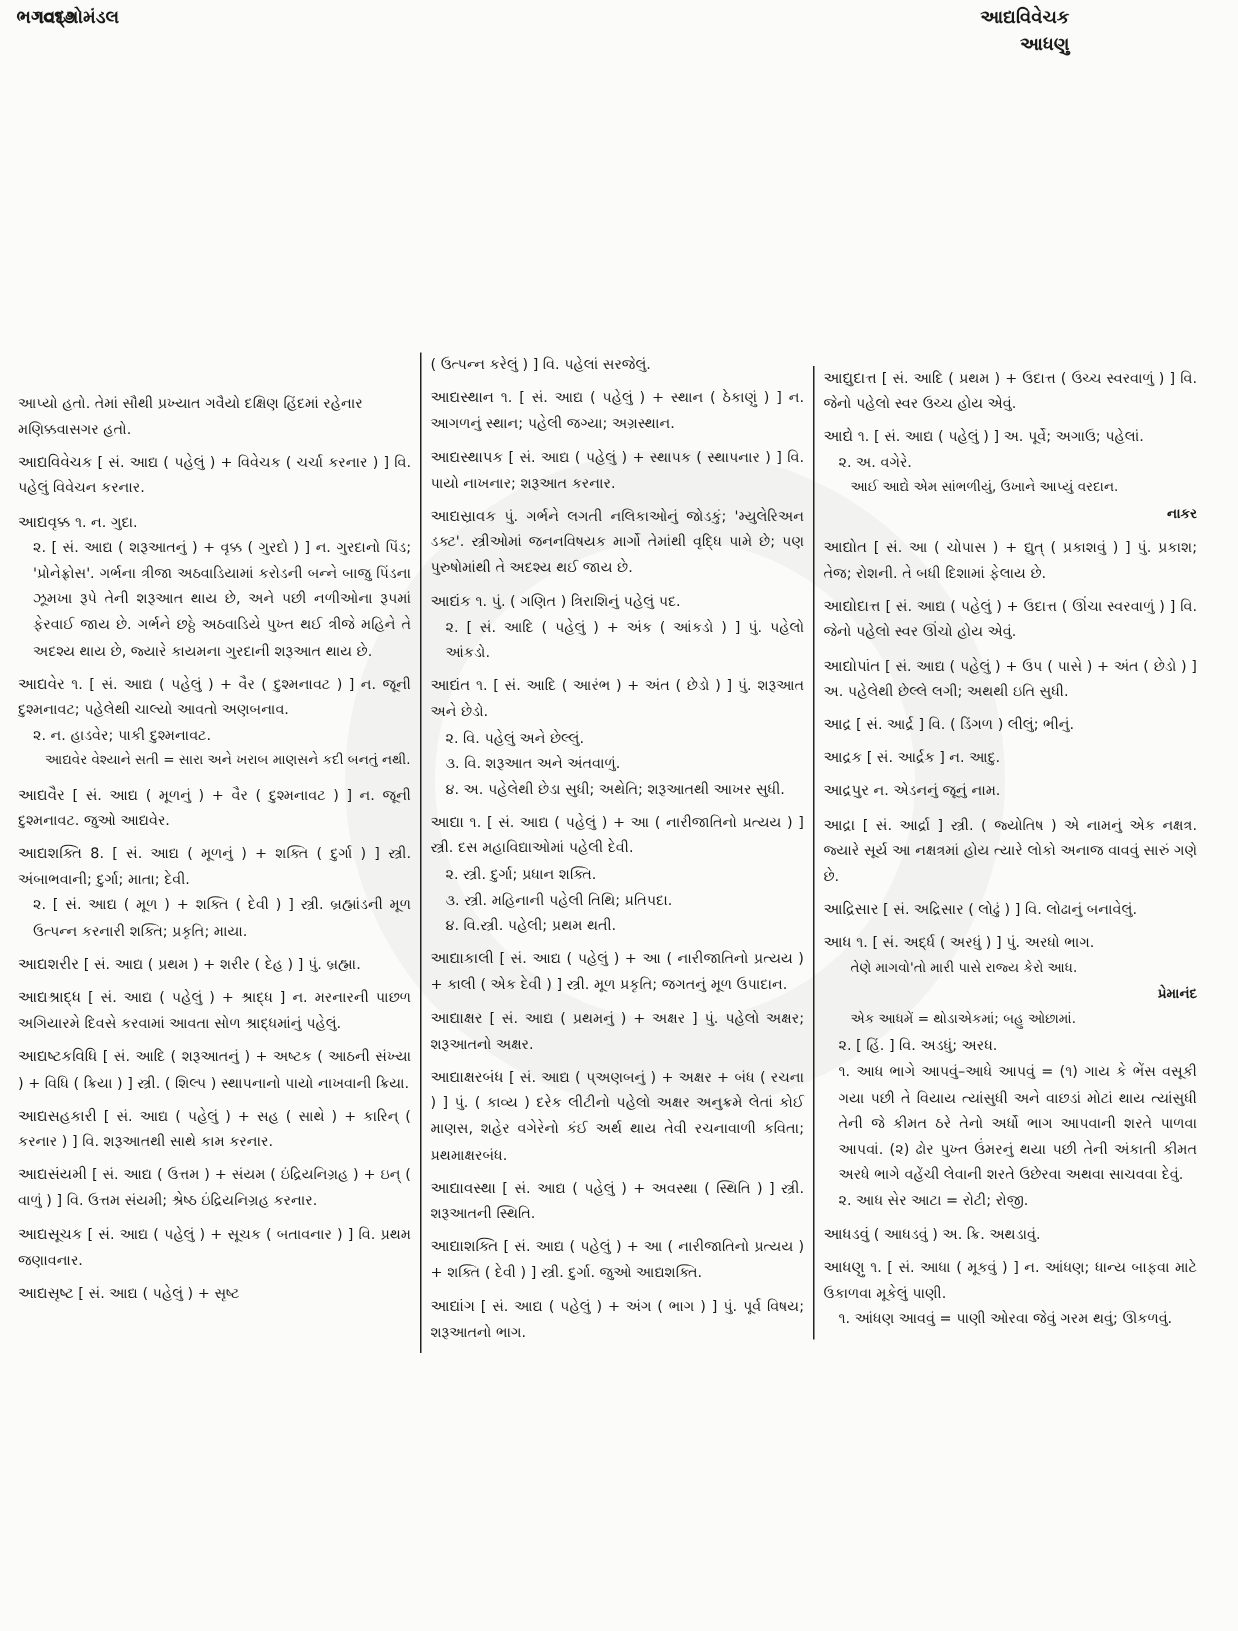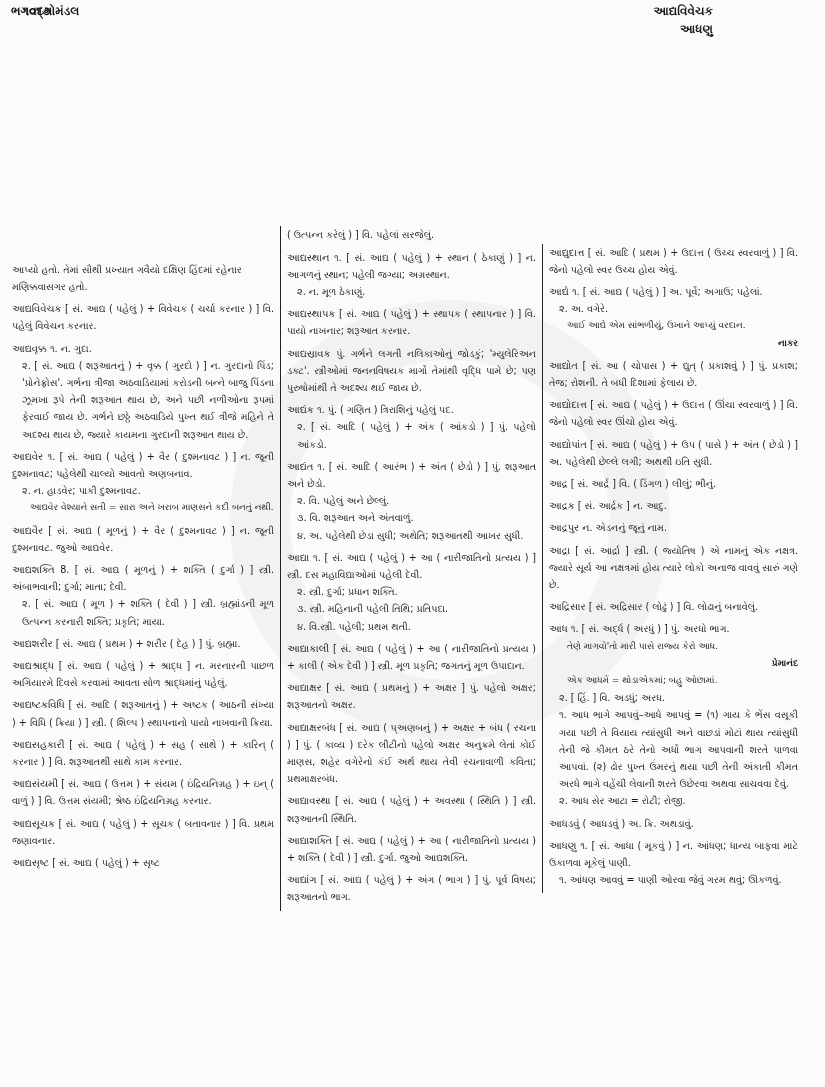--- a/index.html
+++ b/index.html
@@ -66,21 +66,21 @@
       <div class="entry"><span class="hw">આદ્યશરીર</span> <span>[ સં. આદ્ય ( પ્રથમ ) + શરીર ( દેહ ) ] પું. બ્રહ્મા.</span> </div>
       <div class="entry"><span class="hw">આદ્યશ્રાદ્ધ</span> <span>[ સં. આદ્ય ( પહેલું ) + શ્રાદ્ધ ] ન. મરનારની પાછળ અગિયારમે દિવસે કરવામાં આવતા સોળ શ્રાદ્ધમાંનું પહેલું.</span> </div>
       <div class="entry"><span class="hw">આદ્યષ્ટકવિધિ</span> <span>[ સં. આદિ ( શરૂઆતનું ) + અષ્ટક ( આઠની સંખ્યા ) + વિધિ ( ક્રિયા ) ] સ્ત્રી. ( શિલ્પ ) સ્થાપનાનો પાયો નાખવાની ક્રિયા.</span> </div>
       <div class="entry"><span class="hw">આદ્યસહકારી</span> <span>[ સં. આદ્ય ( પહેલું ) + સહ ( સાથે ) + કારિન્ ( કરનાર ) ] વિ. શરૂઆતથી સાથે કામ કરનાર.</span> </div>
       <div class="entry"><span class="hw">આદ્યસંયમી</span> <span>[ સં. આદ્ય ( ઉત્તમ ) + સંયમ ( ઇંદ્રિયનિગ્રહ ) + ઇન્ ( વાળું ) ] વિ. ઉત્તમ સંયમી; શ્રેષ્ઠ ઇંદ્રિયનિગ્રહ કરનાર.</span> </div>
       <div class="entry"><span class="hw">આદ્યસૂચક</span> <span>[ સં. આદ્ય ( પહેલું ) + સૂચક ( બતાવનાર ) ] વિ. પ્રથમ જણાવનાર.</span> </div>
       <div class="entry"><span class="hw">આદ્યસૃષ્ટ</span> <span>[ સં. આદ્ય ( પહેલું ) + સૃષ્ટ</span> </div>
     </div>
   <div class="col">
       <div class="cont">( ઉત્પન્ન કરેલું ) ] વિ. પહેલાં સરજેલું.</div>
-      <div class="entry"><span class="hw">આદ્યસ્થાન</span> <span>૧. [ સં. આદ્ય ( પહેલું ) + સ્થાન ( ઠેકાણું ) ] ન. આગળનું સ્થાન; પહેલી જગ્યા; અગ્રસ્થાન.</span> <span class="sub indent">૨. ન. મૂળ ઠેકાણું.</span></div>
+      <div class="entry"><span class="hw">આદ્યસ્થાન</span> <span>૧. [ સં. આદ્ય ( પહેલું ) + સ્થાન ( ઠેકાણું ) ] ન. આગળનું સ્થાન; પહેલી જગ્યા; અગ્રસ્થાન.</span> </div>
       <div class="entry"><span class="hw">આદ્યસ્થાપક</span> <span>[ સં. આદ્ય ( પહેલું ) + સ્થાપક ( સ્થાપનાર ) ] વિ. પાયો નાખનાર; શરૂઆત કરનાર.</span> </div>
       <div class="entry"><span class="hw">આદ્યસ્રાવક</span> <span>પું. ગર્ભને લગતી નલિકાઓનું જોડકું; 'મ્યુલેરિઅન ડક્ટ'. સ્ત્રીઓમાં જનનવિષયક માર્ગો તેમાંથી વૃદ્ધિ પામે છે; પણ પુરુષોમાંથી તે અદશ્ય થઈ જાય છે.</span> </div>
       <div class="entry"><span class="hw">આદ્યંક</span> <span>૧. પું. ( ગણિત ) ત્રિરાશિનું પહેલું પદ.</span> <span class="sub indent">૨. [ સં. આદિ ( પહેલું ) + અંક ( આંકડો ) ] પું. પહેલો આંકડો.</span></div>
       <div class="entry"><span class="hw">આદ્યંત</span> <span>૧. [ સં. આદિ ( આરંભ ) + અંત ( છેડો ) ] પું. શરૂઆત અને છેડો.</span> <span class="sub indent">૨. વિ. પહેલું અને છેલ્લું.</span><span class="sub indent">૩. વિ. શરૂઆત અને અંતવાળું.</span><span class="sub indent">૪. અ. પહેલેથી છેડા સુધી; અથેતિ; શરૂઆતથી આખર સુધી.</span></div>
       <div class="entry"><span class="hw">આદ્યા</span> <span>૧. [ સં. આદ્ય ( પહેલું ) + આ ( નારીજાતિનો પ્રત્યય ) ] સ્ત્રી. દસ મહાવિદ્યાઓમાં પહેલી દેવી.</span> <span class="sub indent">૨. સ્ત્રી. દુર્ગા; પ્રધાન શક્તિ.</span><span class="sub indent">૩. સ્ત્રી. મહિનાની પહેલી તિથિ; પ્રતિપદા.</span><span class="sub indent">૪. વિ.સ્ત્રી. પહેલી; પ્રથમ થતી.</span></div>
       <div class="entry"><span class="hw">આદ્યાકાલી</span> <span>[ સં. આદ્ય ( પહેલું ) + આ ( નારીજાતિનો પ્રત્યય ) + કાલી ( એક દેવી ) ] સ્ત્રી. મૂળ પ્રકૃતિ; જગતનું મૂળ ઉપાદાન.</span> </div>
       <div class="entry"><span class="hw">આદ્યાક્ષર</span> <span>[ સં. આદ્ય ( પ્રથમનું ) + અક્ષર ] પું. પહેલો અક્ષર; શરૂઆતનો અક્ષર.</span> </div>
       <div class="entry"><span class="hw">આદ્યાક્ષરબંધ</span> <span>[ સં. આદ્ય ( પ્અણબનું ) + અક્ષર + બંધ ( રચના ) ] પું. ( કાવ્ય ) દરેક લીટીનો પહેલો અક્ષર અનુક્રમે લેતાં કોઈ માણસ, શહેર વગેરેનો કંઈ અર્થ થાય તેવી રચનાવાળી કવિતા; પ્રથમાક્ષરબંધ.</span> </div>
       <div class="entry"><span class="hw">આદ્યાવસ્થા</span> <span>[ સં. આદ્ય ( પહેલું ) + અવસ્થા ( સ્થિતિ ) ] સ્ત્રી. શરૂઆતની સ્થિતિ.</span> </div>
       <div class="entry"><span class="hw">આદ્યાશક્તિ</span> <span>[ સં. આદ્ય ( પહેલું ) + આ ( નારીજાતિનો પ્રત્યય ) + શક્તિ ( દેવી ) ] સ્ત્રી. દુર્ગા. જુઓ આદ્યશક્તિ.</span> </div>

